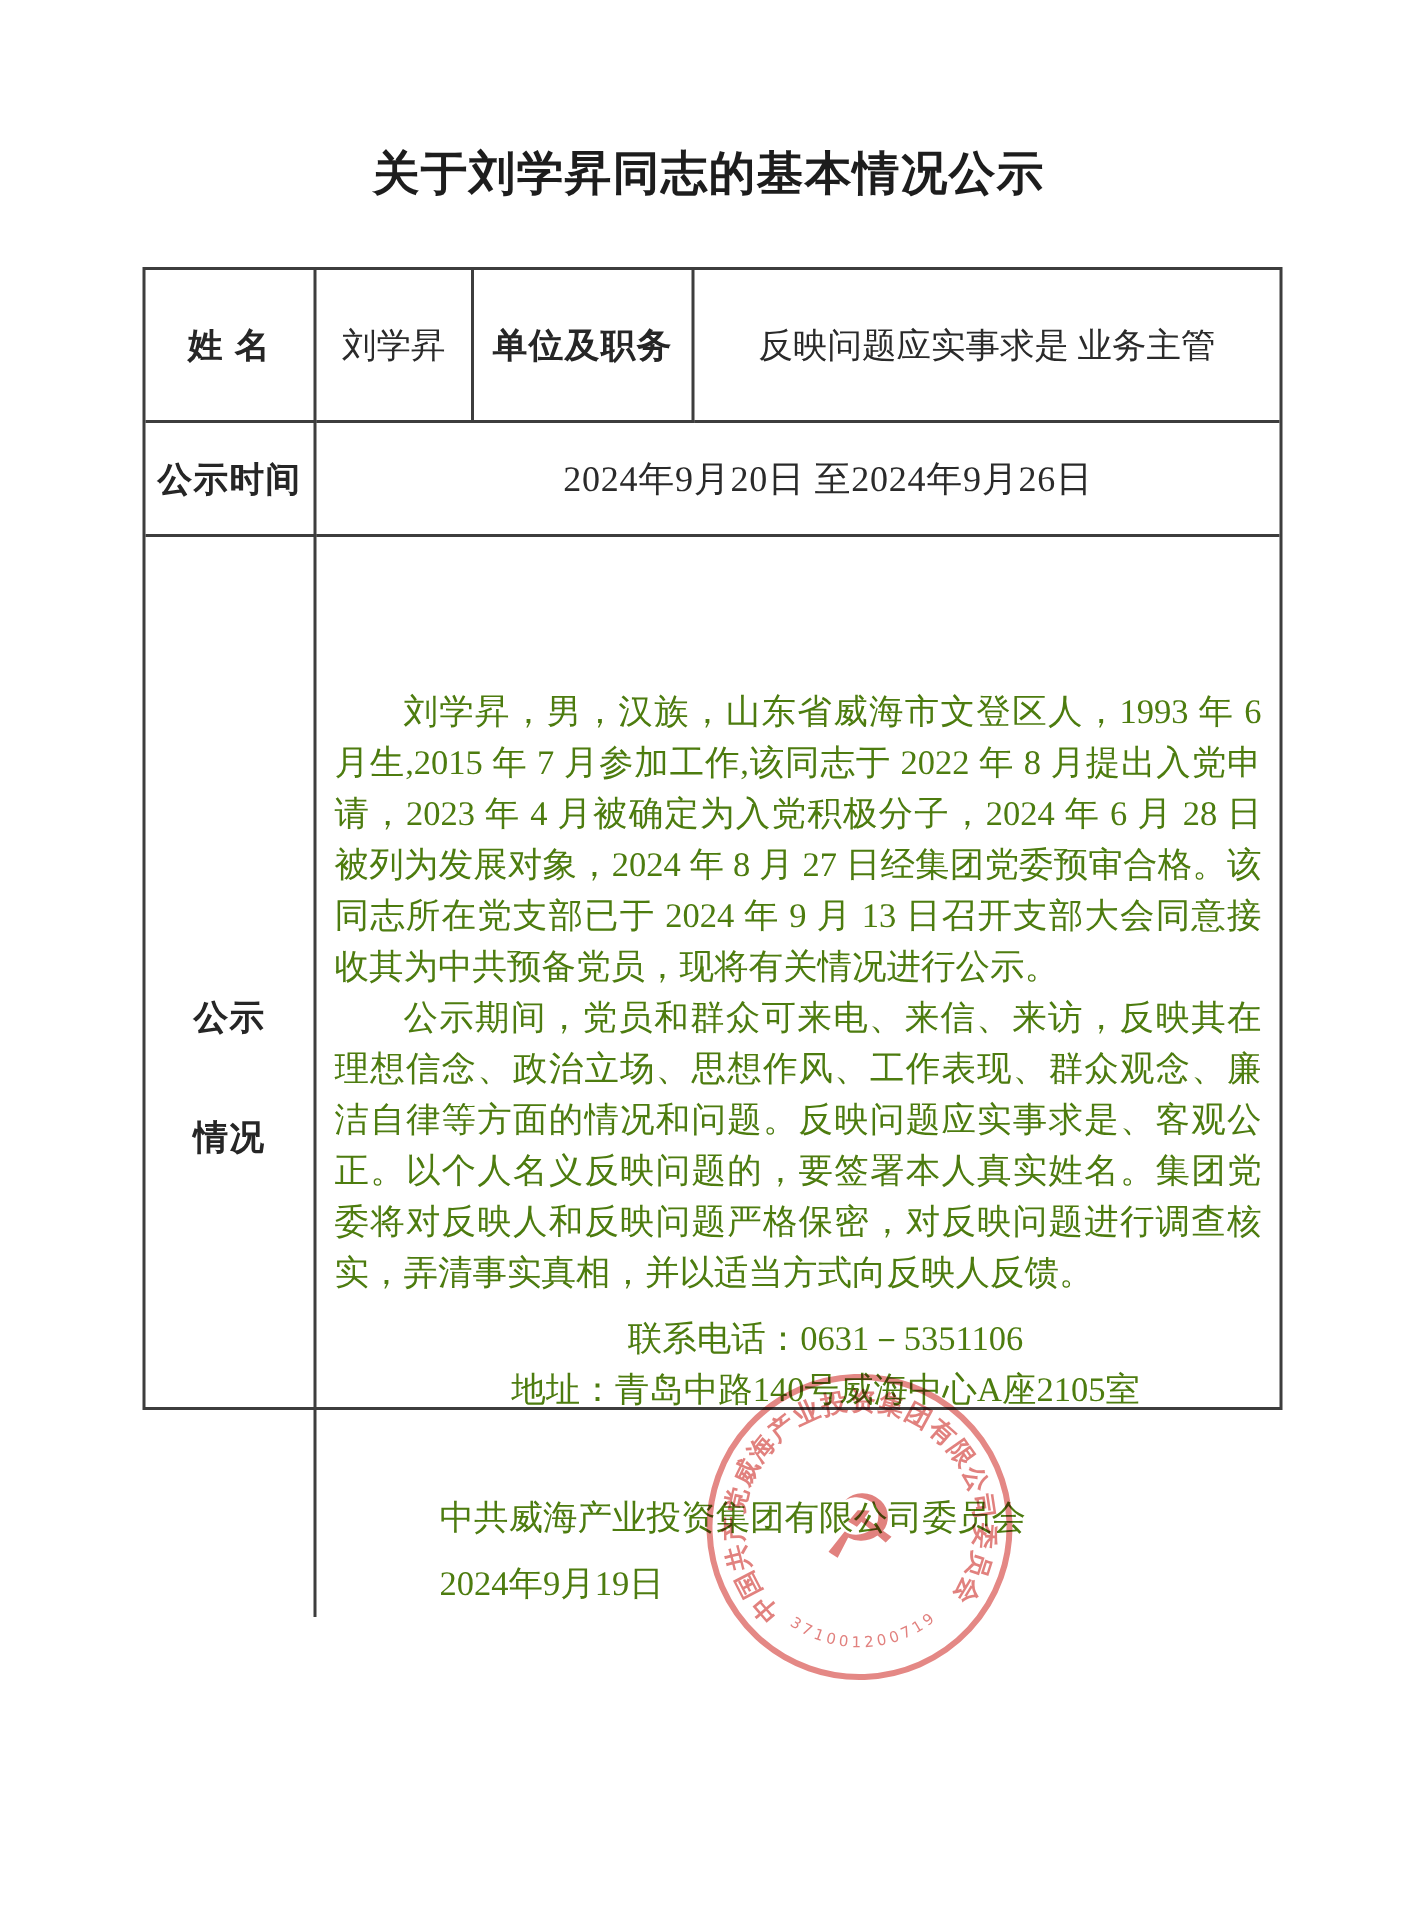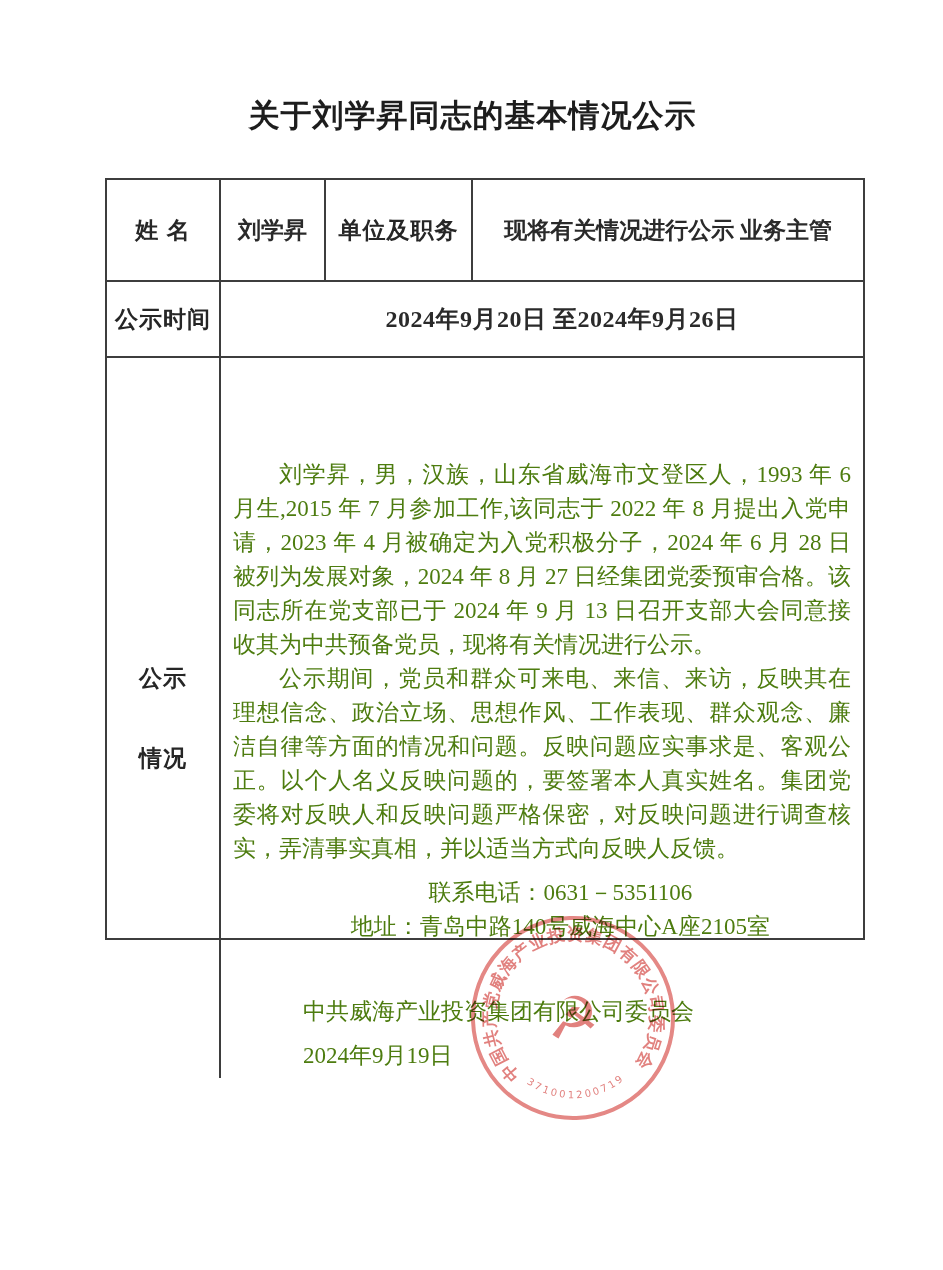--- a/index.html
+++ b/index.html
@@ -17,36 +17,36 @@
     text-align:center;
     font-size:31px;
     font-weight:bold;
     letter-spacing:1px;
     color:#1d1d1d;
     font-family:"Liberation Serif","DejaVu Serif",serif;
     margin:1px;
   }
   .notice-table{
     position:absolute;
-    left:105px;top:178px;
+    left:95px;top:178px;
     width:760px;height:762px;
     box-sizing:border-box;
     border:2px solid #3d3d3d;
     display:grid;
     grid-template-columns:114px 105px 147px auto;
     grid-template-rows:102px 76px auto;
   }
   .cell{
     box-sizing:border-box;
     display:flex;
     align-items:center;
     justify-content:center;
   }
   .b-r{border-right:2px solid #3d3d3d;}
-  .b-b{border-bottom:2px solid #3d3d3d;font-weight:bold;}
+  .b-b{border-bottom:2px solid #3d3d3d;}
   .label{
     font-family:"Liberation Sans","DejaVu Sans",sans-serif;
     font-weight:bold;
     font-size:23px;
     color:#262626;
     letter-spacing:1px;
   }
   .value{
     font-size:23px;
     color:#2a2a2a;
@@ -100,21 +100,21 @@
 </head>
 <body>
 
 <h1 class="page-title">关于刘学昇同志的基本情况公示</h1>
 
 <div class="notice-table">
 
   <div class="cell b-r b-b label">姓  名</div>
   <div class="cell b-r b-b value">刘学昇</div>
   <div class="cell b-r b-b label">单位及职务</div>
-  <div class="cell b-b value">现将有关情况进行公示  业务主管</div>
+  <div class="cell b-b value">反映问题应实事求是  业务主管</div>
 
   <div class="cell b-r b-b label">公示时间</div>
   <div class="cell b-b span3 value period-value">2024年9月20日 至2024年9月26日</div>
 
   <div class="cell b-r label details-label">
     <span>公示</span>
     <span>情况</span>
   </div>
   <div class="details-cell span3">
     <p>刘学昇，男，汉族，山东省威海市文登区人，1993 年 6 月生,2015 年 7 月参加工作,该同志于 2022 年 8 月提出入党申请，2023 年 4 月被确定为入党积极分子，2024 年 6 月 28 日被列为发展对象，2024 年 8 月 27 日经集团党委预审合格。该同志所在党支部已于 2024 年 9 月 13 日召开支部大会同意接收其为中共预备党员，现将有关情况进行公示。</p>

